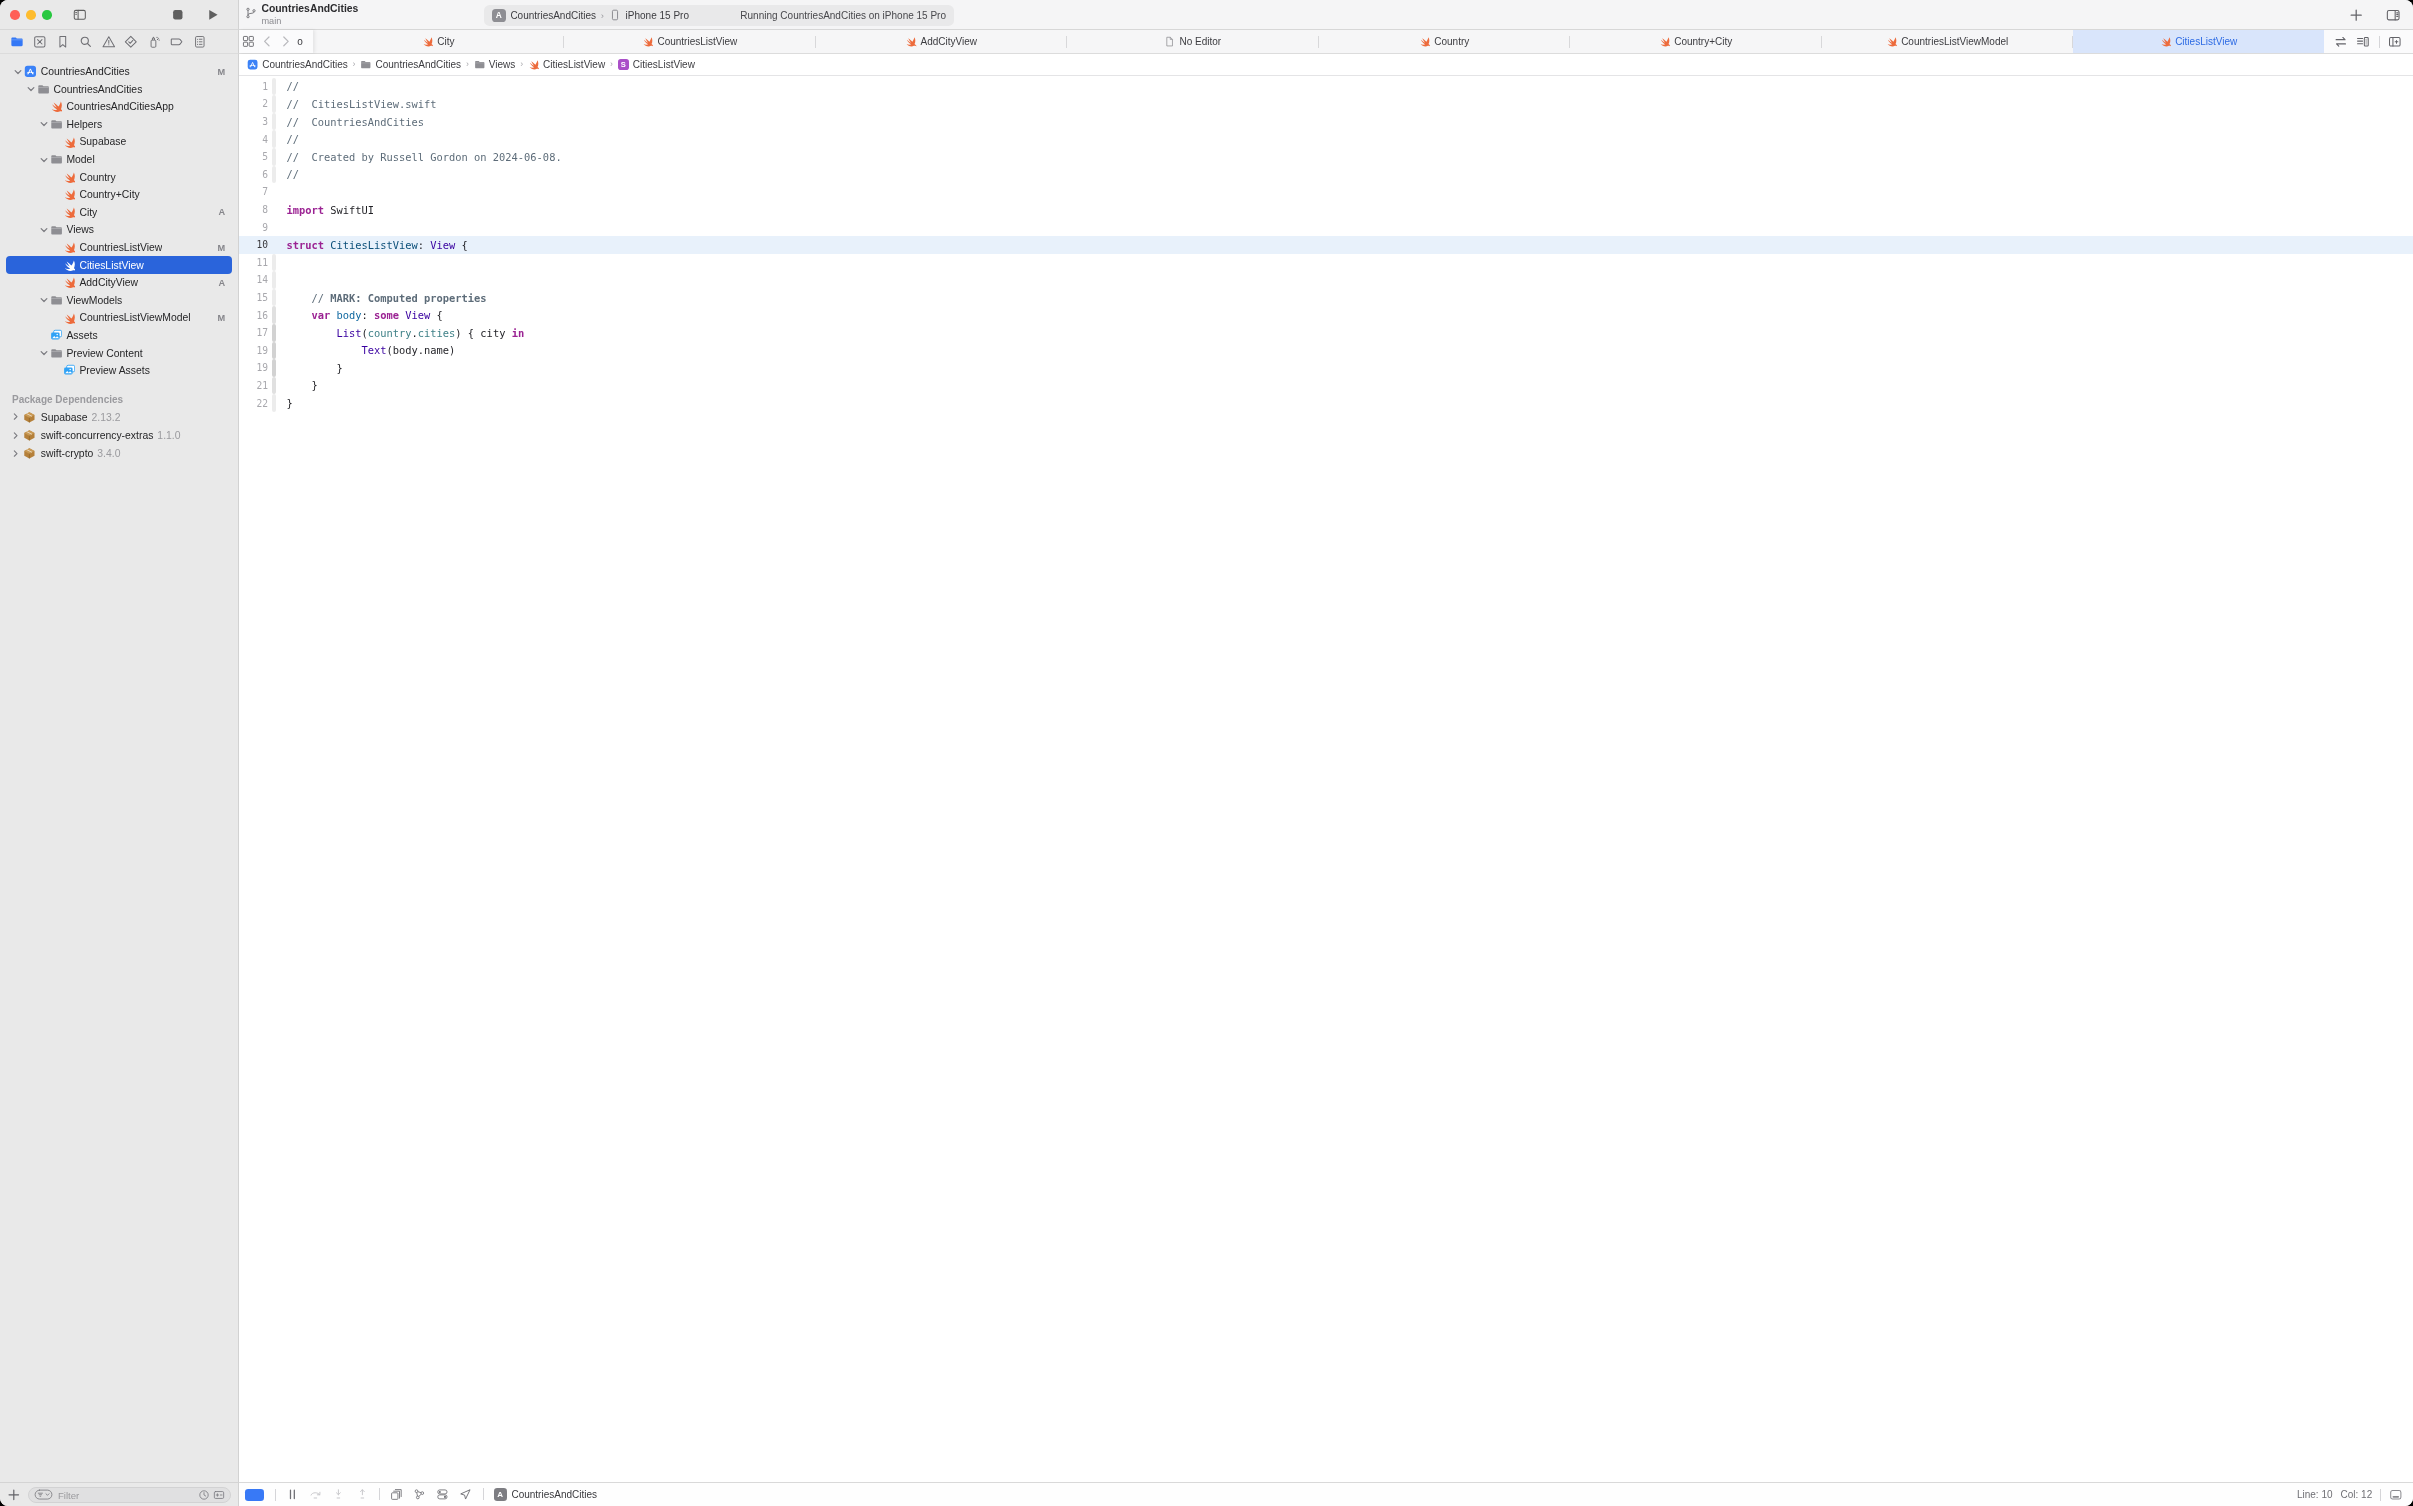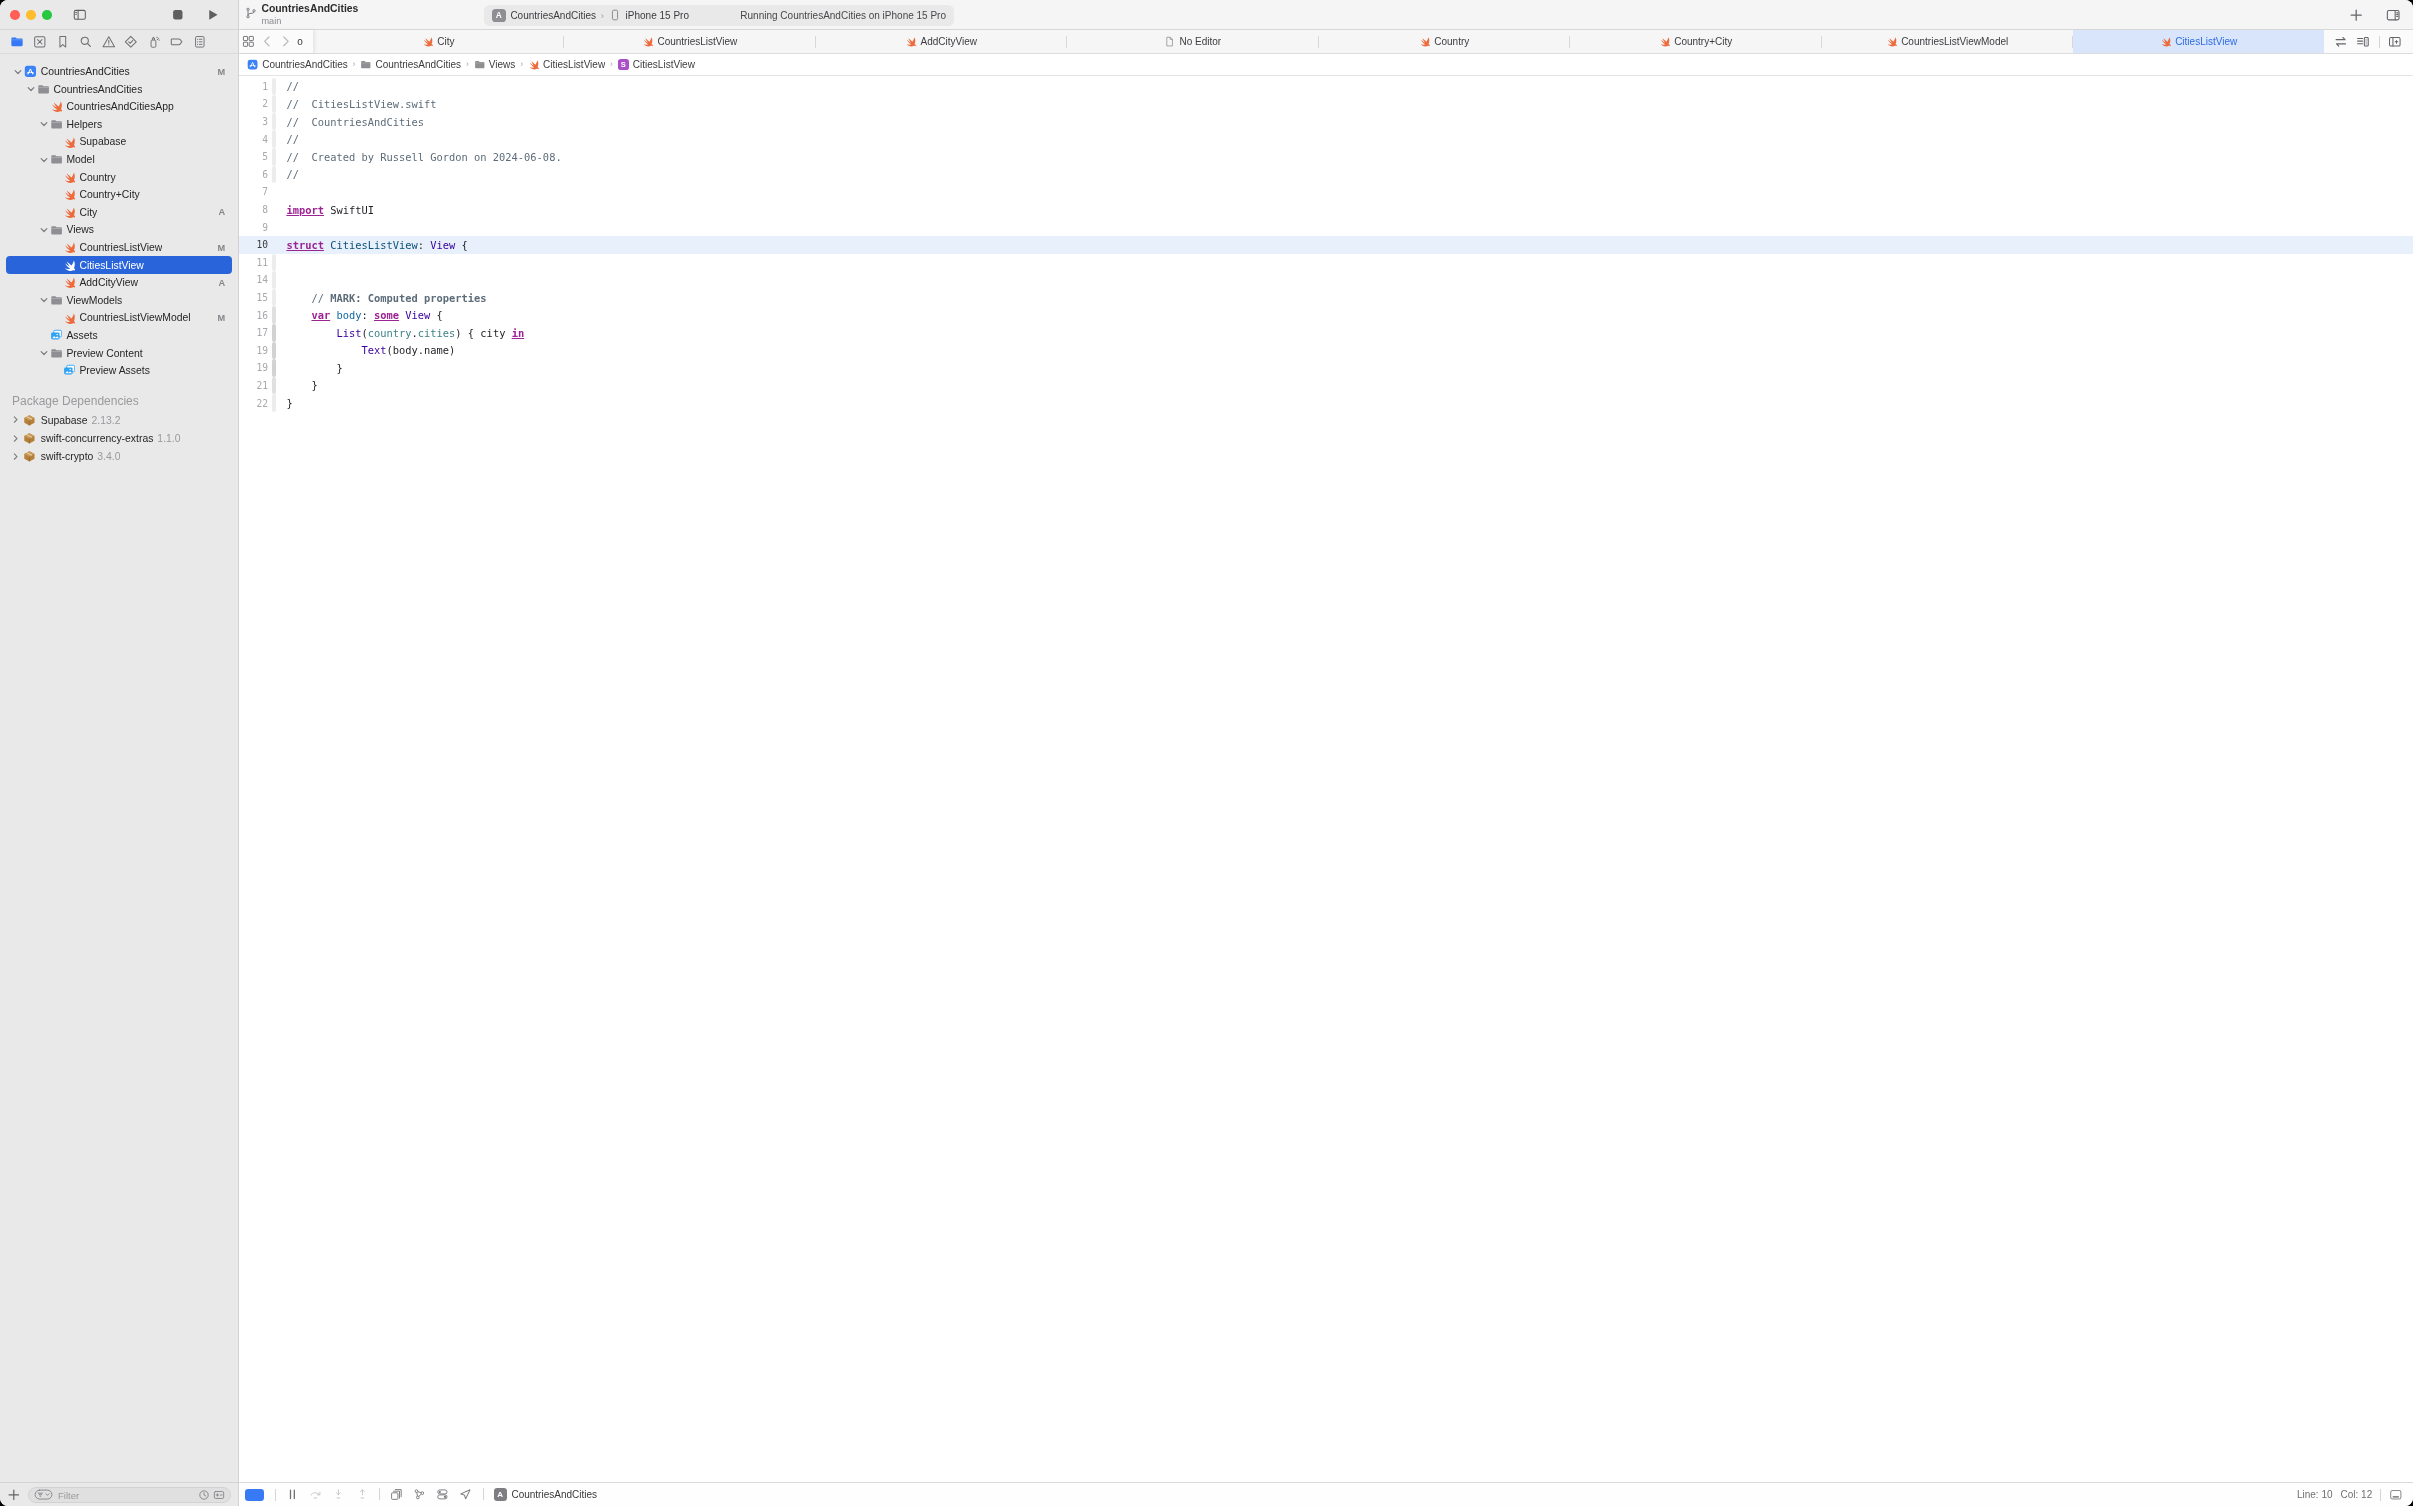--- a/index.html
+++ b/index.html
@@ -77,40 +77,40 @@
     border-right:0.8px solid #d2d2d2;box-sizing:border-box;overflow:hidden;}
   .tree{padding-top:8.8px;}
   .trow{height:17.6px;display:flex;align-items:center;position:relative;margin:0 5.6px;border-radius:4px;
     font-size:10.4px;color:#262628;cursor:default;}
   .trow .chev{width:12px;height:12px;color:#7b7b80;flex:none;display:inline-flex;}
   .trow .f-icn{width:12.8px;height:12.8px;margin-right:4px;flex:none;}
   .trow .lbl{white-space:nowrap;overflow:hidden;text-overflow:ellipsis;}
   .trow .badge{position:absolute;right:7.2px;font-size:9.2px;font-weight:700;color:#86868b;}
   .trow.selected{background:#2a64db;color:#fff;}
   .trow.selected .chev,.trow.selected .badge{color:#fff;}
-  .pkg-header{margin:15px 0 2.4px 12px;font-size:12px;font-weight:400;color:#9a9a9e;}
+  .pkg-header{margin:15px 0 2.4px 12px;font-size:10px;font-weight:700;color:#9a9a9e;}
   .dep-row{height:18.4px;display:flex;align-items:center;padding-left:10.4px;font-size:10.4px;color:#262628;}
   .dep-row .chev{width:11.2px;height:11.2px;color:#7b7b80;margin-right:1.6px;}
   .dep-row .f-icn{width:12.8px;height:12.8px;margin-right:4.8px;}
   .dep-ver{color:#9a9a9e;margin-left:4px;}
 
   
   .editor{position:absolute;left:239px;top:76px;right:0;bottom:24px;background:#fff;overflow:hidden;
     padding-top:1.6px;}
   .line{display:flex;align-items:center;height:17.6px;font-family:"DejaVu Sans Mono","Liberation Mono",monospace;
     font-size:10.4px;white-space:pre;cursor:text;}
   .line.hl{background:#e8f1fb;}
   .ln{width:29px;flex:none;text-align:right;color:#a8a8ad;font-size:9.6px;}
   .line.hl .ln{color:#3a3a3e;}
   .fold{width:4px;height:17.6px;margin-left:4px;flex:none;border-radius:2px;}
   .fold.f1{background:#ececec;}.fold.f2{background:#e0e0e0;}.fold.f3{background:#d2d2d2;}
   .line.hl .fold{background:transparent;}
   .ct{margin-left:10.4px;}
   .ct .p{color:#1f1f24;} .ct .c{color:#5d6c79;} .ct .cb{color:#5d6c79;font-weight:700;}
-  .ct .k{color:#9b2393;font-weight:700;text-decoration:underline;} .ct .td{color:#0b4f79;} .ct .od{color:#0f68a0;}
+  .ct .k{color:#9b2393;font-weight:700;} .ct .td{color:#0b4f79;} .ct .od{color:#0f68a0;}
   .ct .sw{color:#3900a0;} .ct .pt{color:#3e8087;}
 
   
   .bottombar{position:absolute;left:0;bottom:0;width:100%;height:24px;display:flex;}
   .bb-left{width:239px;height:100%;background:#e9e9e9;border-top:0.8px solid #d4d4d4;
     border-right:0.8px solid #d2d2d2;box-sizing:border-box;position:relative;flex:none;}
   .add-btn{position:absolute;left:7.2px;top:4.8px;width:13.6px;height:13.6px;color:#636368;}
   .filter-pill{position:absolute;left:28px;right:7.2px;top:4px;height:16px;background:#e0e0e1;
     border:0.8px solid #d2d2d3;border-radius:8px;display:flex;align-items:center;padding:0 4.8px;gap:3.2px;box-sizing:border-box;}
   .filter-pill .f-ic{width:19px;height:11.2px;color:#7a7a7f;}

